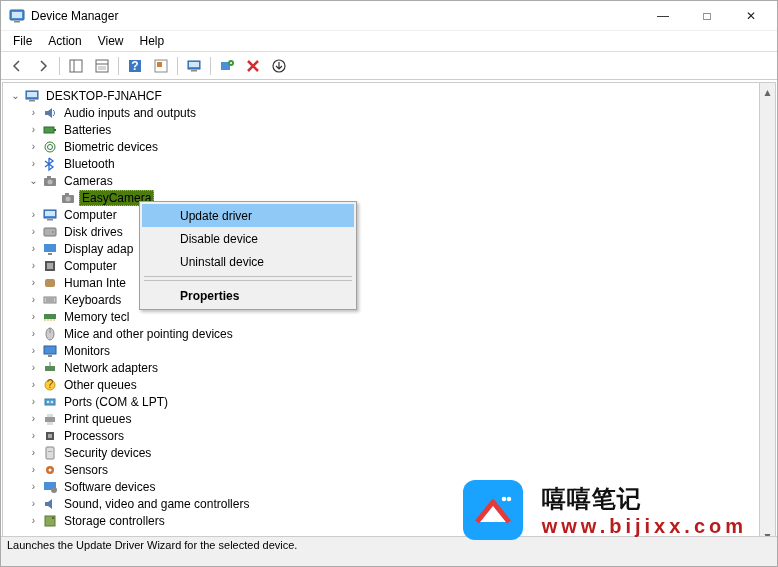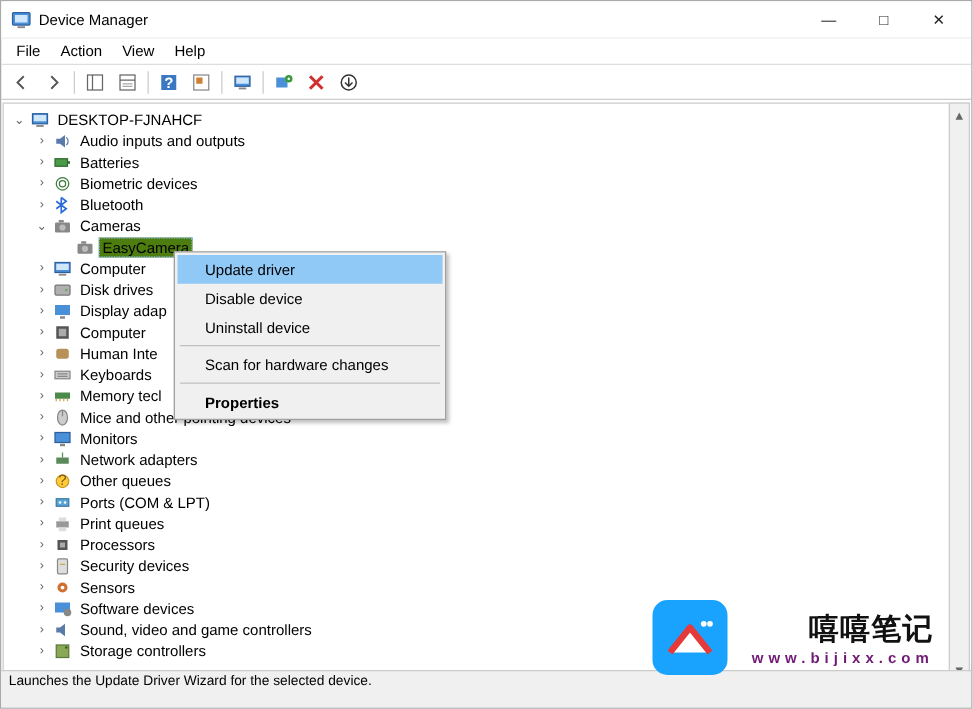--- a/index.html
+++ b/index.html
@@ -17,30 +17,30 @@
 .tree { flex: 1; overflow: auto; padding: 4px 2px; border: 1px solid #ccc; margin: 1px; position: relative; }
 .scrollbar-fake { position: absolute; top: 81px; right: 1px; bottom: 21px; width: 17px; background: #f0f0f0; border: 1px solid #ccc; }
 .scrollbar-fake .thumb-up, .scrollbar-fake .thumb-down { height: 17px; display:flex; align-items:center; justify-content:center; color:#666; }
 .node { display: flex; align-items: center; height: 17px; padding-left: 4px; white-space: nowrap; }
 .node .expander { width: 13px; text-align: center; color: #666; font-size: 10px; cursor: default; }
 .node .icon { width: 16px; height: 16px; margin: 0 3px 0 2px; display:flex; align-items:center; justify-content:center; }
 .node .label { padding: 0 3px; }
 .node.selected .label { background: #4d7c0f; border: 1px dotted #7ab7e8; padding: 0 2px; }
 .statusbar { position: absolute; bottom: 0; left: 0; right: 0; height: 30px; border-top: 1px solid #ccc; padding: 2px 6px; font-size: 11px; background: #f0f0f0; }
 .ctxmenu { position: absolute; left: 138px; top: 200px; width: 218px; background: #f0f0f0; border: 1px solid #a0a0a0; box-shadow: 2px 2px 3px rgba(0,0,0,.25); padding: 2px; z-index: 50; }
-.ctxmenu .ctx-item { height: 23px; display: flex; align-items: center; padding: 0 22px; cursor: default; }
+.ctxmenu .ctx-item { height: 23px; display: flex; align-items: center; padding: 0 38px; cursor: default; }
 .ctxmenu .ctx-item.highlight { background: #90c8f6; }
 .ctxmenu .ctx-sep { height: 1px; background: #c0c0c0; margin: 3px 2px; }
 .ctxmenu .ctx-item.bold { font-weight: bold; }
-.watermark { position: absolute; right: 30px; bottom: 26px; display: flex; align-items: center; gap: 19px; pointer-events: none; text-align: right; }
+.watermark { position: absolute; right: 30px; bottom: 26px; display: flex; align-items: center; gap: 19px; pointer-events: none; }
 .watermark .logo { width: 60px; height: 60px; background: #19a3ff; border-radius: 12px; display:flex; align-items:center; justify-content:center; position:relative; }
 .watermark .logo svg { width: 44px; height: 44px; }
 .watermark .wm-text { display:flex; flex-direction:column; }
 .watermark .wm-text .cn { font-size: 24px; font-weight: 800; letter-spacing: 1px; color:#111; }
-.watermark .wm-text .url { font-size: 12px; letter-spacing: 4px; color:#701a75; font-weight:700; }
+.watermark .wm-text .url { font-size: 20px; letter-spacing: 4px; color:#b91c1c; font-weight:700; }
 svg { display: block; }
 </style>
 </head>
 <body>
 
 <div class="titlebar">
   <span class="title-icon">
     <svg viewBox="0 0 16 16">
         <rect x="1" y="2" width="14" height="10" rx="1" fill="#4a90d9" stroke="#2d5f9e"></rect>
         <rect x="3" y="4" width="10" height="6" fill="#cfe6fb"></rect>
@@ -410,21 +410,20 @@
   <div class="thumb-up">▴</div>
   <div style="flex:1"></div>
   <div class="thumb-down" style="position:absolute;bottom:0;width:100%;">▾</div>
 </div>
 
 <div class="ctxmenu" id="ctxmenu">
     <div class="ctx-item highlight">Update driver</div>
     <div class="ctx-item">Disable device</div>
     <div class="ctx-item">Uninstall device</div>
     <div class="ctx-sep"></div>
-    <div class="ctx-item">Scan for hardware changes</div>
     <div class="ctx-sep"></div>
     <div class="ctx-item bold">Properties</div>
   </div>
 
 <div class="statusbar">Launches the Update Driver Wizard for the selected device.</div>
 
 <div class="watermark">
   <div class="logo">
     <svg viewBox="0 0 44 44">
         <path d="M6 34 L22 14 L38 34 Z" fill="#fff"></path>

